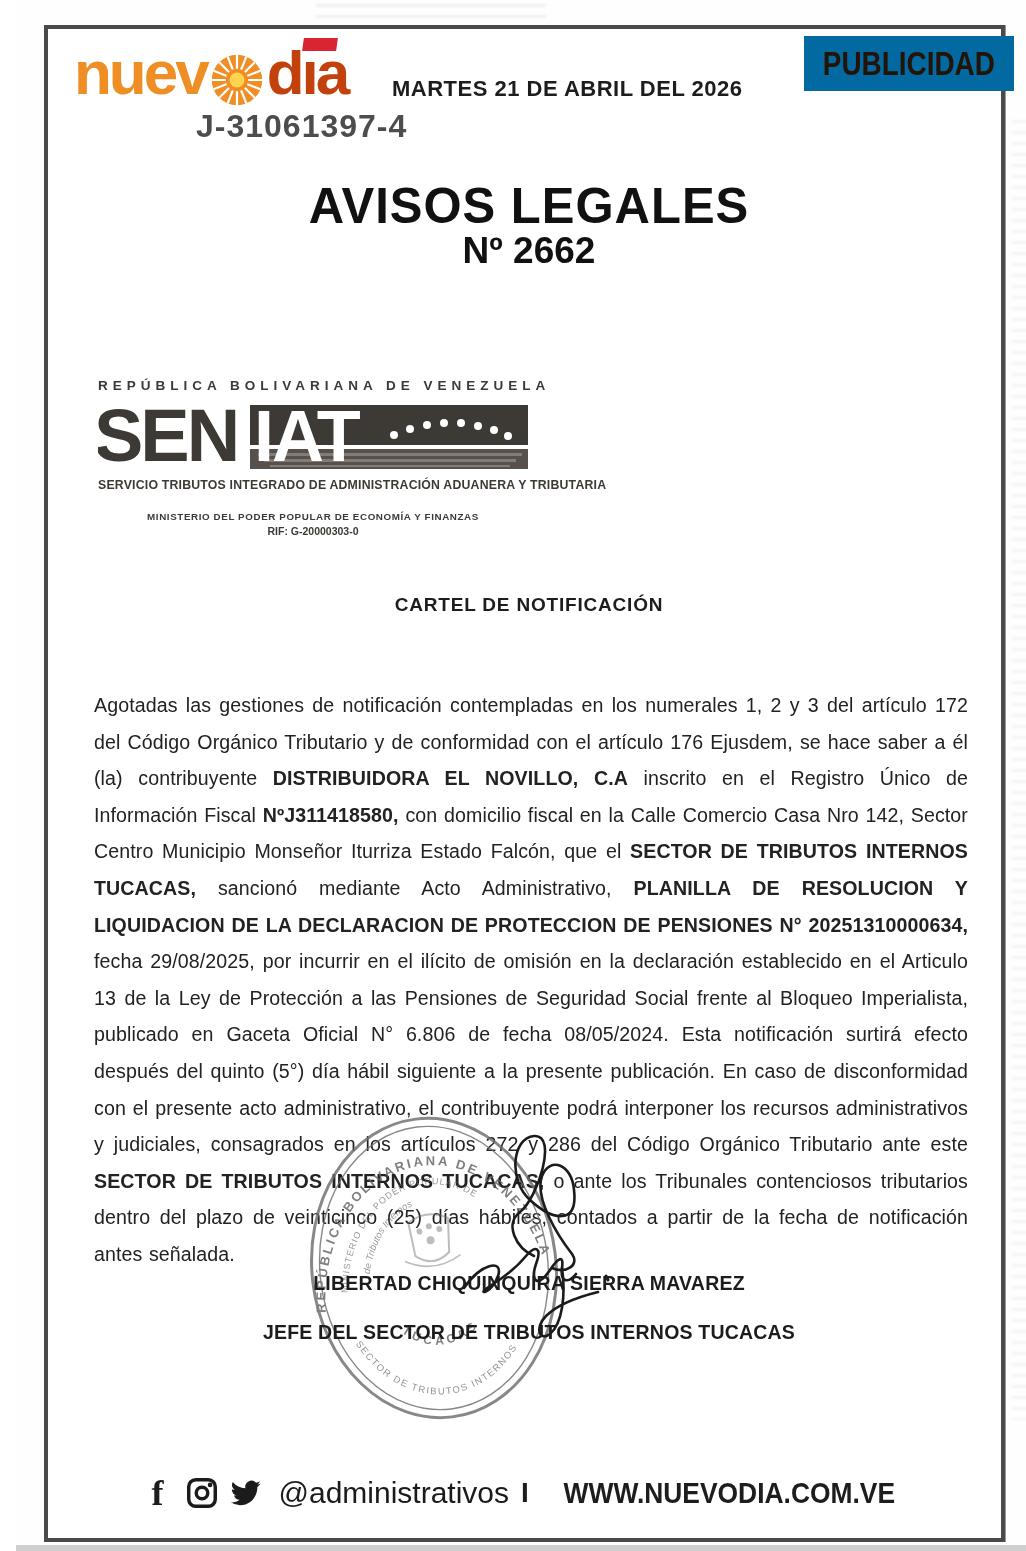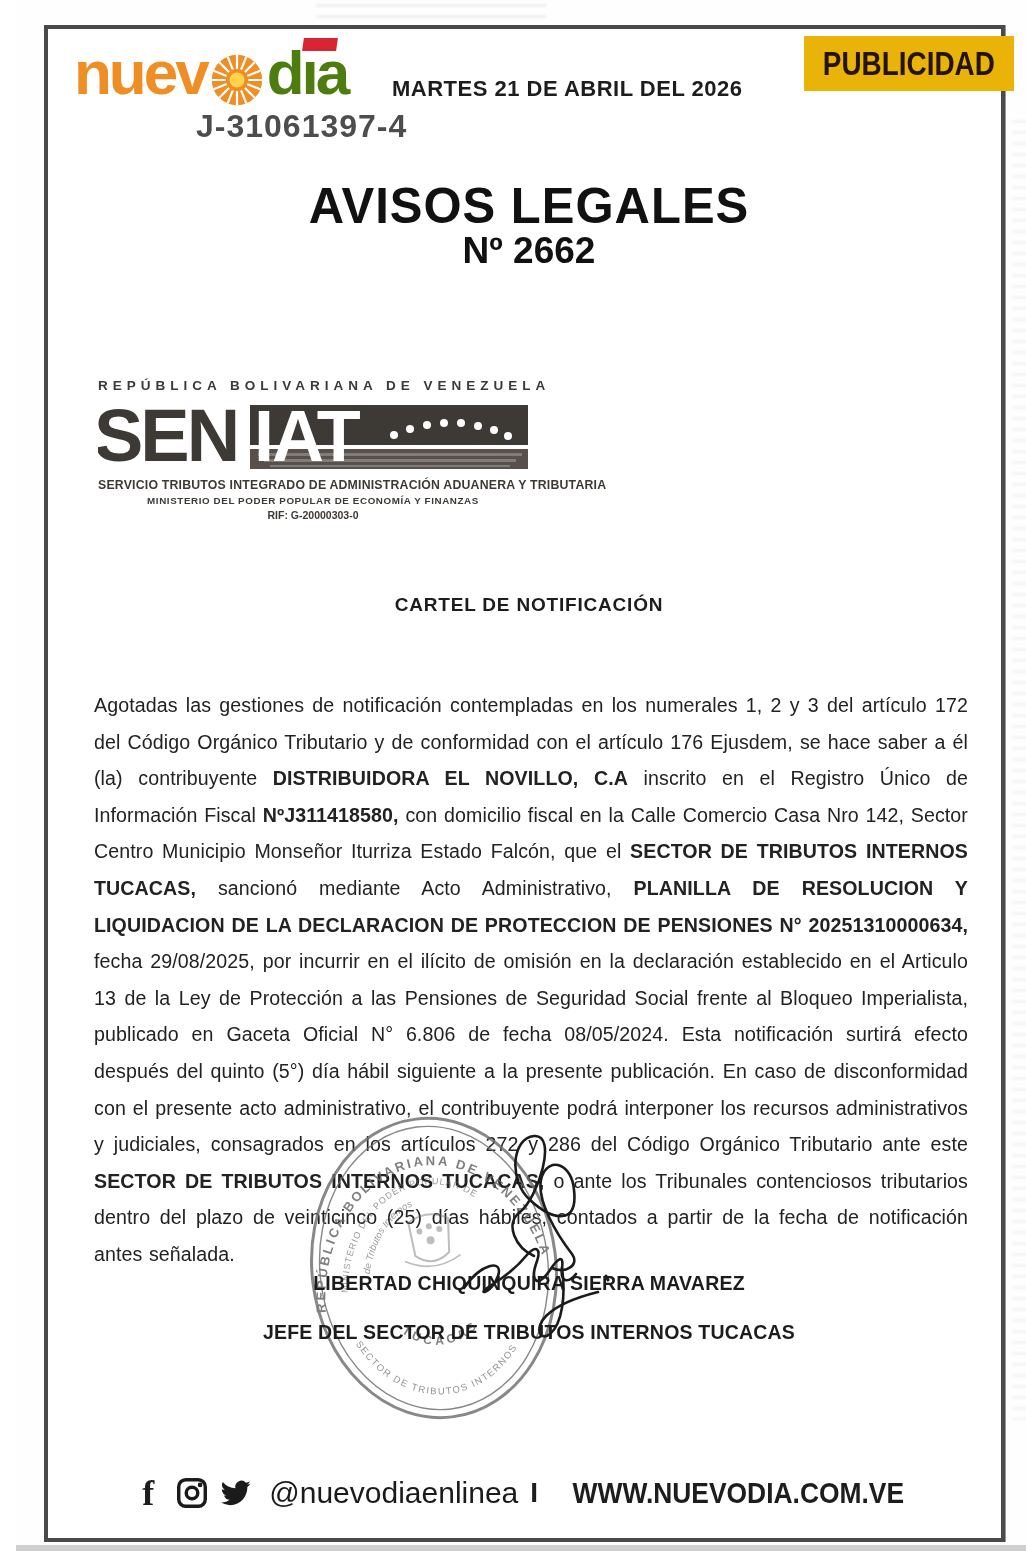--- a/index.html
+++ b/index.html
@@ -13,45 +13,45 @@
   .page-edge-bottom { position:absolute; left:0; top:1545px; width:1026px; height:6px; background:#cfcfcf; }
 
   
   .bleed { position:absolute; opacity:0.10; filter:blur(1px); pointer-events:none;
            background:repeating-linear-gradient(to bottom,#777 0 3px,transparent 3px 11px); }
 
   
   .mast-logo { position:absolute; left:58px; top:42px; display:flex; align-items:flex-end; }
   .logo-word { font-weight:700; font-size:62px; letter-spacing:-3px; line-height:1; }
   .logo-nuev { color:#ee8e25; }
-  .logo-dia  { color:#4d7c0f; position:relative; }
+  .logo-dia  { color:#c2410c; position:relative; }
   .logo-accent { position:absolute; right:10px; top:-4px; width:34px; height:13px;
                  background:#d82533; transform:skewX(-8deg); }
   .logo-sun { width:56px; height:56px; margin:0 2px -4px 2px; }
   .logo-rif { position:absolute; left:180px; top:108px; font-size:32px; font-weight:700; color:#4d4d4d; letter-spacing:1px; }
 
   .mast-date { position:absolute; left:352px; top:76px; font-size:22px; font-weight:700; letter-spacing:0.5px;margin-left:24px; }
 
   .pub-badge { position:absolute; left:788px; top:36px; width:210px; height:55px;
-               background:#eab308; display:flex; align-items:center; justify-content:center; }
+               background:#0369a1; display:flex; align-items:center; justify-content:center; }
   .pub-badge span { font-size:34px; font-weight:800; color:#241307; letter-spacing:0;
                     transform:scaleX(0.82); white-space:nowrap; }
 
   
   .avisos-title { position:absolute; left:0; top:178px; width:1026px; text-align:center;
                   font-size:49px; font-weight:800; letter-spacing:1px; color:#111; transform:scaleY(1.02); }
   .avisos-number { position:absolute; left:0; top:230px; width:1026px; text-align:center;
                    font-size:37px; font-weight:800; color:#111; }
 
   
   .seniat { position:absolute; left:82px; top:378px; width:430px; text-align:center; color:#3d3935; }
   .seniat-republic { font-size:13.5px; font-weight:700; letter-spacing:5px; text-align:left; white-space:nowrap; }
   .seniat-logo { width:430px; height:82px; display:block; margin-top:2px; }
   .seniat-service { font-size:12.3px; font-weight:700; letter-spacing:0.2px; white-space:nowrap; margin-top:1px; }
-  .seniat-ministry { font-size:9.8px; font-weight:700; letter-spacing:0.6px; margin-top:3px; }
+  .seniat-ministry { font-size:9.8px; font-weight:700; letter-spacing:0.6px; margin-top:19px; }
   .seniat-rif { font-size:10.5px; font-weight:700; margin-top:3px; }
 
   
   .cartel-title { position:absolute; left:0; top:594px; width:1026px; text-align:center;
                   font-size:19px; font-weight:700; letter-spacing:0.8px; }
   .notice-body { position:absolute; left:78px; top:687px; width:874px;
                  font-size:19.6px; line-height:36.6px; text-align:justify; color:#222;
                  letter-spacing:0.1px; word-spacing:1px; }
 
   
@@ -213,18 +213,18 @@
         <rect x="1.5" y="1.5" width="23" height="23" rx="6" fill="none" stroke="#1b1b1b" stroke-width="3"></rect>
         <circle cx="13" cy="13" r="5" fill="none" stroke="#1b1b1b" stroke-width="3"></circle>
         <circle cx="20" cy="6" r="2" fill="#1b1b1b"></circle>
       </svg>
     </span>
     <span class="f-icon">
       <svg viewBox="0 0 24 24" width="32" height="32">
         <path fill="#1b1b1b" d="M23 4.9c-.8.4-1.7.6-2.6.8a4.5 4.5 0 0 0 2-2.5c-.9.5-1.9.9-2.9 1.1a4.6 4.6 0 0 0-7.9 4.2A13 13 0 0 1 2.1 3.7a4.6 4.6 0 0 0 1.4 6.1c-.7 0-1.5-.2-2.1-.6v.1c0 2.2 1.6 4.1 3.7 4.5-.7.2-1.4.2-2.1.1a4.6 4.6 0 0 0 4.3 3.2A9.2 9.2 0 0 1 .5 19a13 13 0 0 0 7 2.1c8.4 0 13-7 13-13v-.6c.9-.6 1.7-1.5 2.5-2.6z"></path>
       </svg>
     </span>
-    <span class="footer-handle">@nuevodiaenlinea</span>
+    <span class="footer-handle">@administrativos</span>
     <span class="footer-sep">I</span>
     <span class="footer-site">WWW.NUEVODIA.COM.VE</span>
   </div>
 
 </div>
 
 </body></html>

